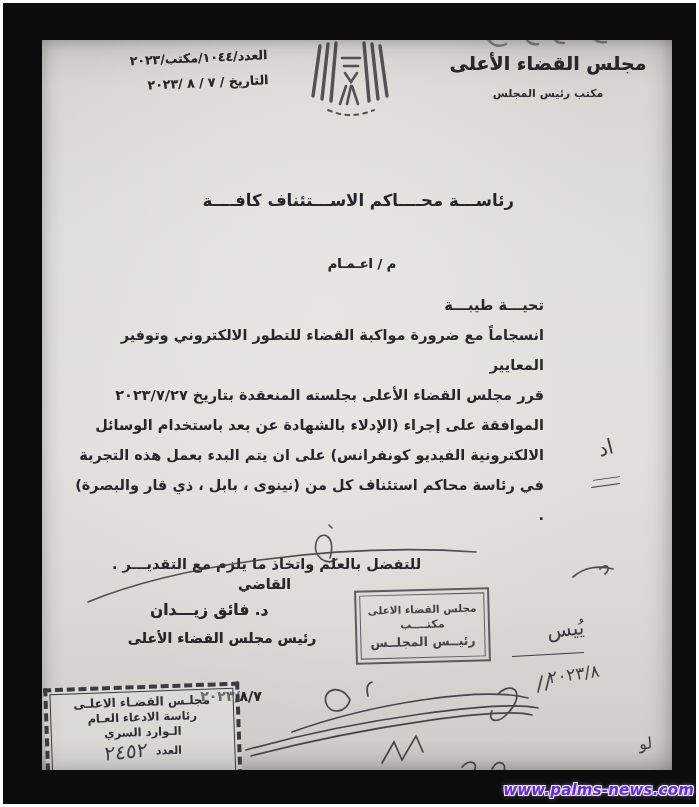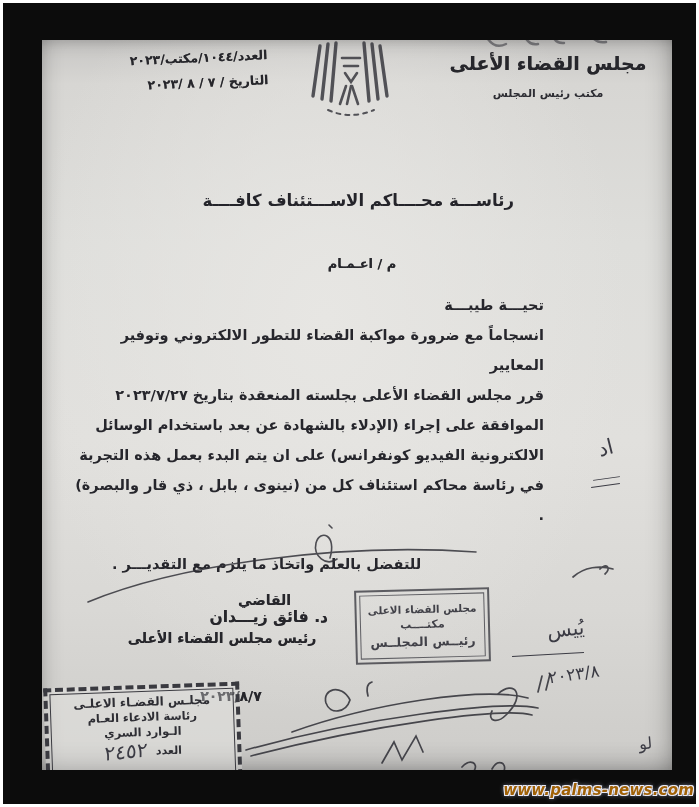--- a/index.html
+++ b/index.html
@@ -21,22 +21,22 @@
   .rtl{direction:rtl;unicode-bidi:plaintext;}
   .ink{color:#26262b;text-shadow:0 0 .5px rgba(20,20,25,.55);}
   .ref-block{left:48px;top:6px;width:178px;transform:rotate(-2.5deg);font-size:12.5px;font-weight:bold;line-height:25px;text-align:right;}
   .title-block{left:388px;top:12px;width:236px;text-align:center;}
   .council-title{font-size:19px;font-weight:bold;letter-spacing:0;}
   .office-subtitle{font-size:11px;font-weight:bold;margin-top:13px;color:#2d2d33;}
   .addr-block{left:138px;top:142px;width:334px;text-align:right;font-weight:bold;font-size:16.5px;line-height:37px;color:#24242a;}
   .subject-line{left:258px;top:216px;width:124px;text-align:center;font-size:13px;font-weight:bold;}
   .body-block{left:30px;top:250px;width:472px;font-size:14.5px;font-weight:bold;line-height:30px;text-align:right;color:#26262c;}
   .body-block .center{text-align:left;padding-left:40px;margin-top:19px;}
-  .sig-title{left:196px;top:536px;font-size:14px;font-weight:bold;margin-top:16px;}
-  .sig-name{left:116px;top:561px;width:170px;text-align:right;font-size:15.5px;font-weight:bold;margin-top:7px;}
+  .sig-title{left:196px;top:536px;font-size:14px;font-weight:bold;}
+  .sig-name{left:108px;top:561px;width:170px;text-align:left;font-size:15.5px;font-weight:bold;}
   .sig-pos{left:64px;top:590px;width:232px;text-align:center;font-size:14px;font-weight:bold;}
   .sig-date{left:118px;top:648px;width:142px;text-align:center;font-size:14px;font-weight:bold;}
   .office-stamp{left:313px;top:549px;width:135px;height:74px;transform:rotate(-1.5deg);
     border:2px solid rgba(52,52,60,.82);padding:3px;opacity:.93;}
   .office-stamp-inner{border:1px solid rgba(52,52,60,.8);width:100%;height:100%;
     display:flex;flex-direction:column;justify-content:center;text-align:center;color:#36363e;}
   .office-stamp-inner .l1{font-size:10.5px;font-weight:bold;}
   .office-stamp-inner .l2{font-size:11px;font-weight:bold;margin-top:3px;}
   .office-stamp-inner .l3{font-size:12.5px;font-weight:bold;margin-top:3px;}
   .received-stamp{left:3px;top:645px;width:196px;height:108px;transform:rotate(-2deg);
@@ -50,21 +50,21 @@
   .received-num-value{font-size:20px;font-weight:normal;transform:skewX(-8deg) rotate(-4deg);color:#2c2c33;}
   .hand{color:#3b3b44;font-weight:normal;}
   .note-ad{left:556px;top:396px;font-size:21px;transform:rotate(-14deg);}
   .note-ad-u1{left:551px;top:438px;width:27px;height:0;border-top:1.6px solid #3b3b44;transform:rotate(-8deg);}
   .note-ad-u2{left:549px;top:445px;width:29px;height:0;border-top:1.6px solid #3b3b44;transform:rotate(-8deg);}
   .note-yes{left:505px;top:577px;font-size:20px;transform:rotate(-6deg);}
   .note-yes-tail{left:470px;top:614px;width:72px;height:0;border-top:1.7px solid #3b3b44;transform:rotate(-3deg);}
   .note-date{left:506px;top:624px;font-size:17px;transform:rotate(-8deg);letter-spacing:1px;}
   .note-lw{left:597px;top:694px;font-size:16px;transform:rotate(-5deg);}
   .watermark{position:absolute;right:5px;bottom:8px;font-size:15px;font-weight:bold;font-style:italic;
-    color:#a16207;letter-spacing:.2px;
+    color:#6d28d9;letter-spacing:.2px;
     text-shadow:-1px -1px 0 #e9eaf6,1px -1px 0 #e9eaf6,-1px 1px 0 #e9eaf6,1px 1px 0 #e9eaf6,0 0 5px #c9cfe9;padding-left:33px;}
   svg{display:block;}
   .stroke{stroke:#33333a;fill:none;stroke-linecap:round;}
 </style>
 </head>
 <body>
 
 <div class="stage">
   <div class="frame"></div>
 

